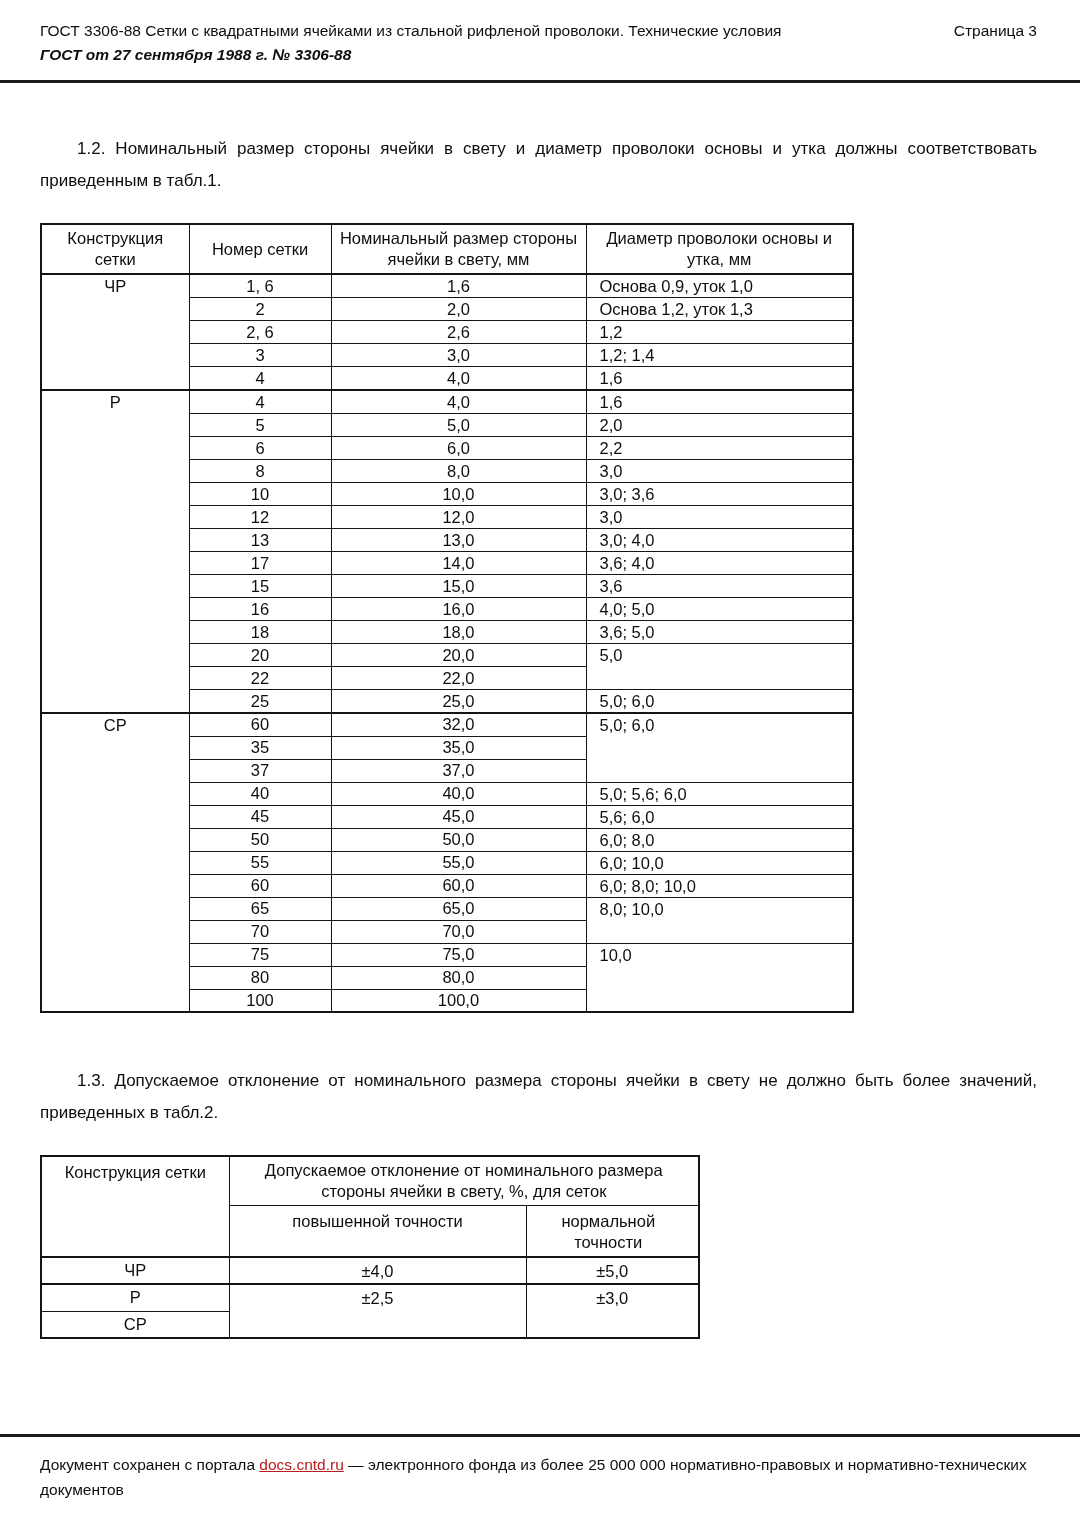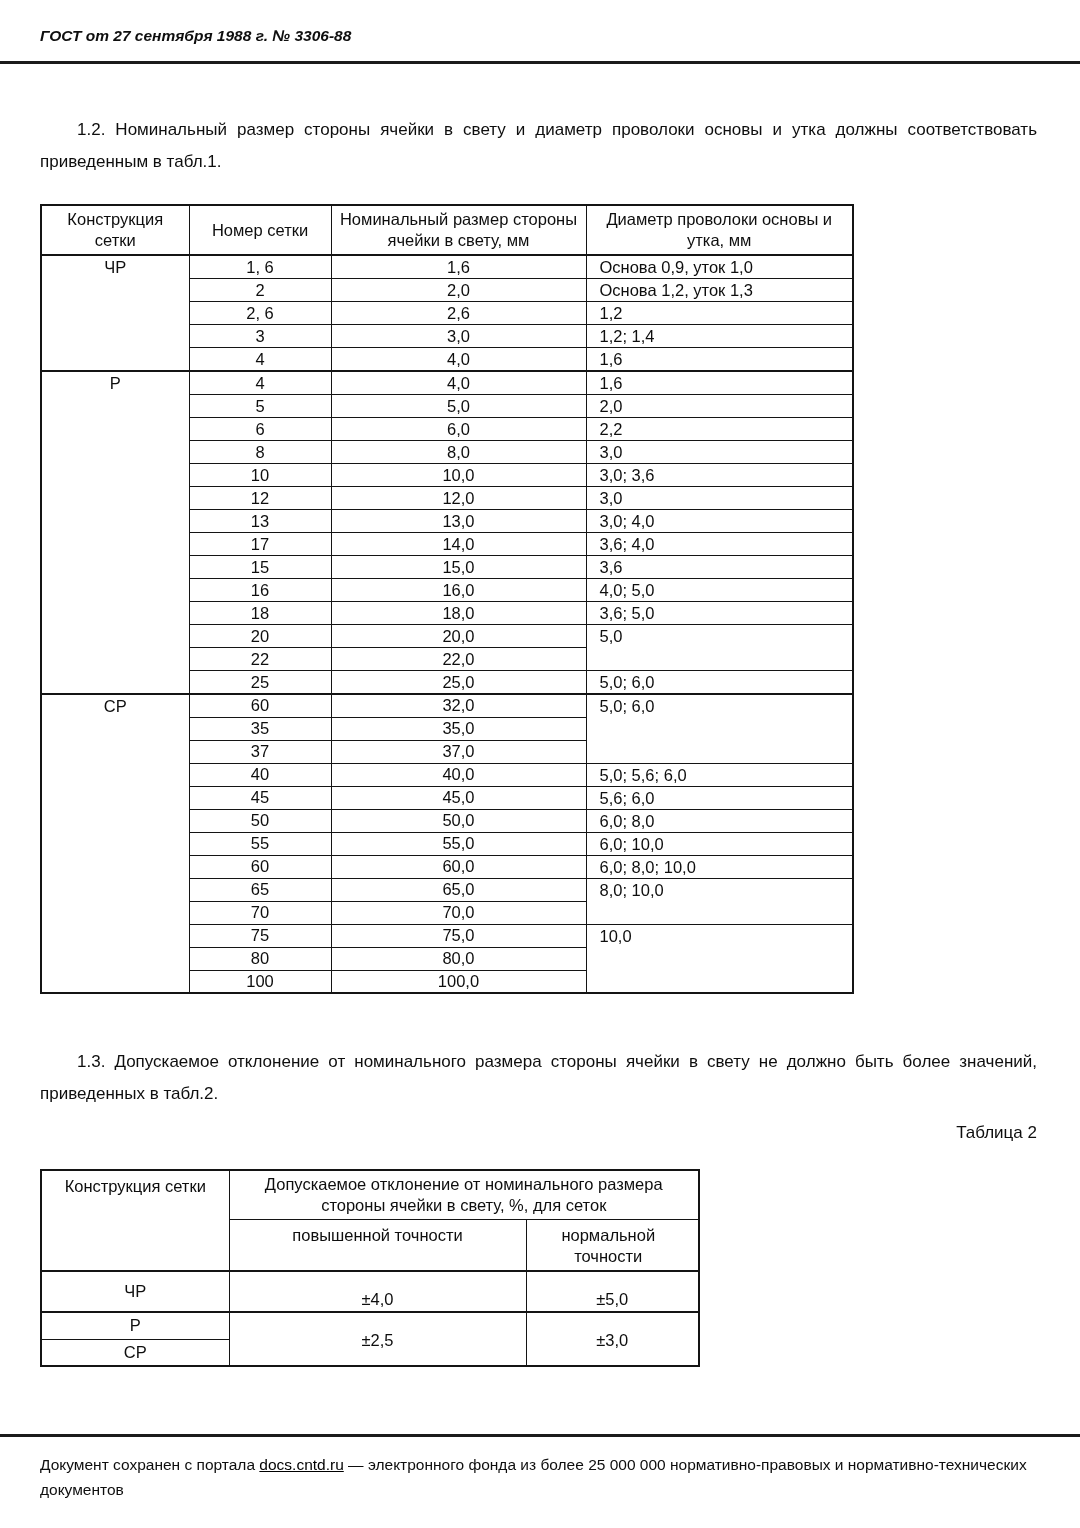--- a/index.html
+++ b/index.html
@@ -95,39 +95,43 @@
   #table2 th.group-header { height: 48px; }
   #table2 th.sub-header {
     height: 44px;
     border-bottom: 2px solid #141414;
     vertical-align: top;
     padding-top: 5px;
   }
   #table2 th.sub-normal { padding-left: 28px; padding-right: 36px; }
   #table2 td { height: 27px; text-align: center; line-height: 21px; }
   #table2 td.col2-construction { vertical-align: middle; }
-  #table2 td.col2-value { vertical-align: top; padding-top: 17px; }
+  #table2 td.col2-value { vertical-align: top; padding-top: 3px; }
 
   
   .footer-rule { position: absolute; left: 0; top: 1434px; }
   .footer {
     position: absolute;
     left: 0;
     top: 1452px;
     width: 100%;
     padding: 0 43px 0 40px;
     font-size: 15.5px;
     line-height: 25px;
   }
   .footer a { text-decoration: underline; cursor: pointer; }
 </style>
 </head>
 <body>
 
 <div class="page-header">
+  <div class="header-line1">
+    <span class="doc-title">ГОСТ 3306-88 Сетки с квадратными ячейками из стальной рифленой проволоки. Технические условия</span>
+    <span class="page-number">Страница 3</span>
+  </div>
   <div class="doc-subtitle">ГОСТ от 27 сентября 1988 г. № 3306-88</div>
 </div>
 
 <div class="h-rule top-rule"></div>
 
 <div class="content">
 
   <p class="para para-12">1.2. Номинальный размер стороны ячейки в свету и диаметр проволоки основы и утка должны соответствовать приведенным в табл.1.</p>
 
 
@@ -302,21 +306,20 @@
         </tr>
         <tr>
           <td class="col-number">100</td>
           <td class="col-size">100,0</td>
         </tr>
       </tbody>
   </table>
 
   <p class="para para-13">1.3. Допускаемое отклонение от номинального размера стороны ячейки в свету не должно быть более значений, приведенных в табл.2.</p>
 
-  <div class="table-caption">Таблица 2</div>
 
   <table id="table2">
     <colgroup>
       <col class="t2c1">
         <col class="t2c2">
         <col class="t2c3">
     </colgroup>
     <thead>
       <tr>
         <th rowspan="2" class="col-header">Конструкция сетки</th>
@@ -342,14 +345,14 @@
           <td class="col2-construction">СР</td>
         </tr>
       </tbody>
   </table>
 
 </div>
 
 <div class="h-rule footer-rule"></div>
 
 <div class="footer">
-  <span>Документ сохранен с портала </span><a style="color: #000000;">docs.cntd.ru</a><span> — электронного фонда из более 25 000 000 нормативно-правовых и нормативно-технических документов</span>
+  <span>Документ сохранен с портала </span><a style="color: #b91c1c;">docs.cntd.ru</a><span> — электронного фонда из более 25 000 000 нормативно-правовых и нормативно-технических документов</span>
 </div>
 
 </body></html>

